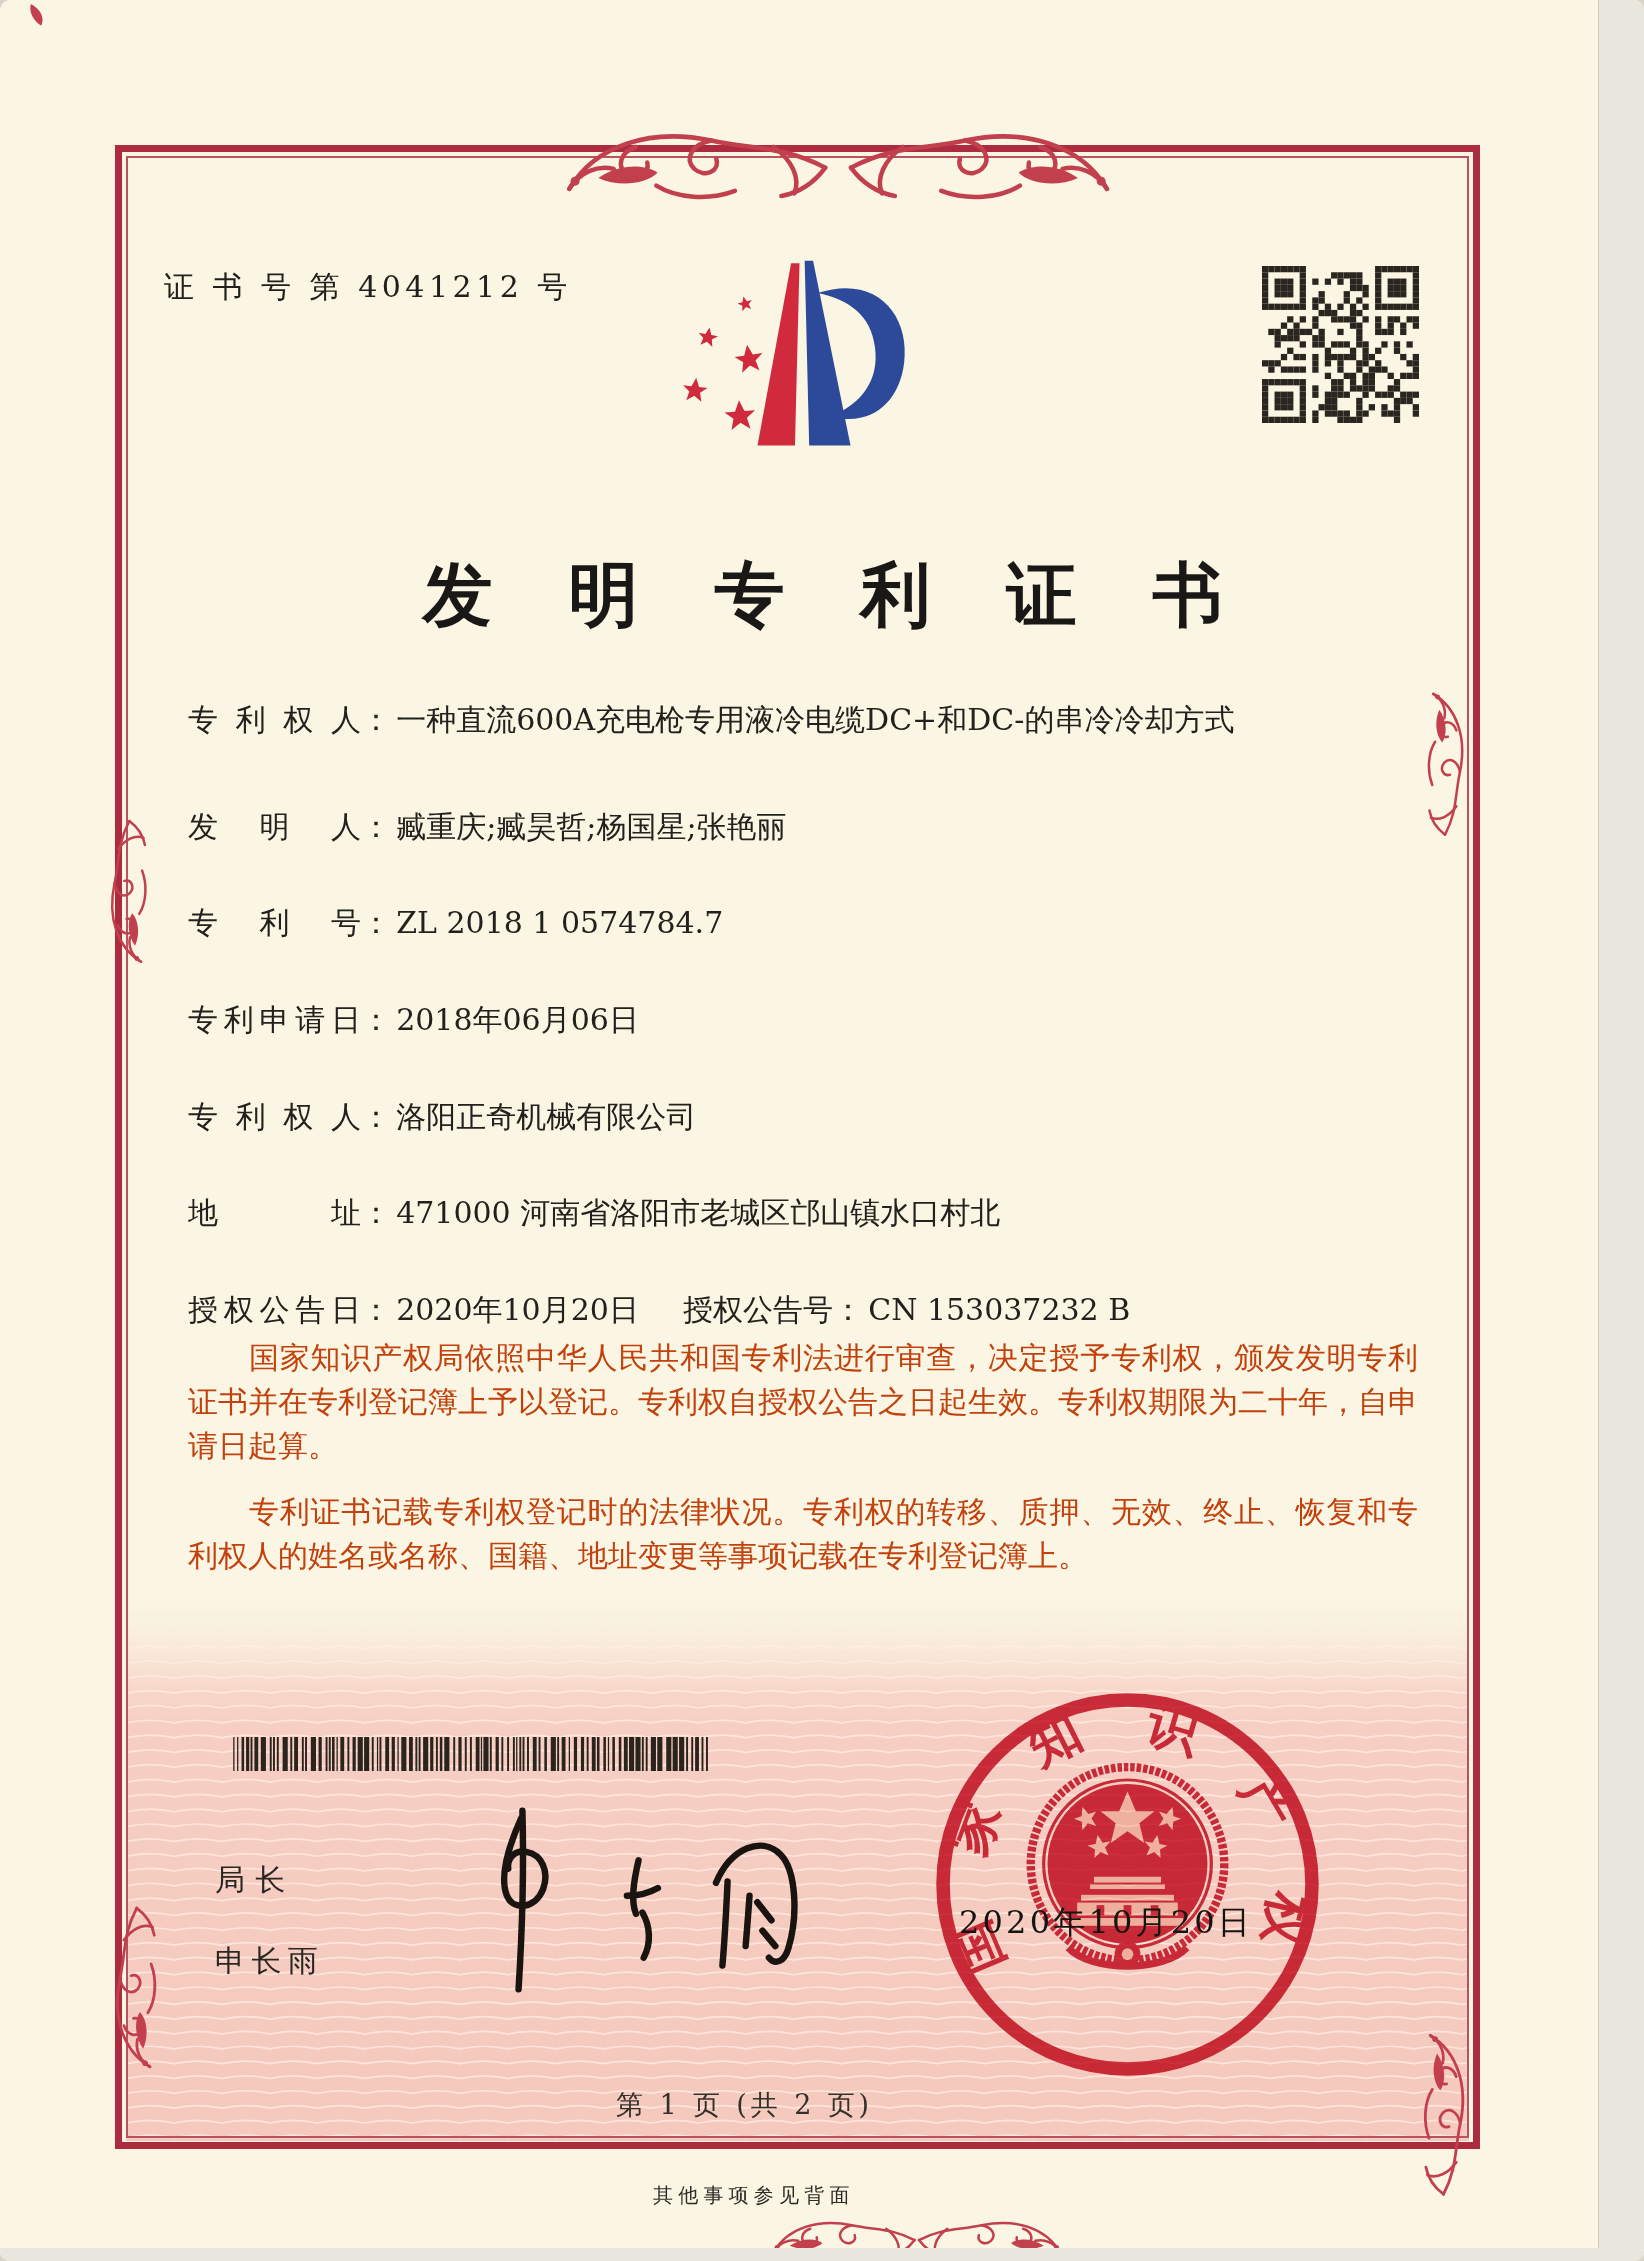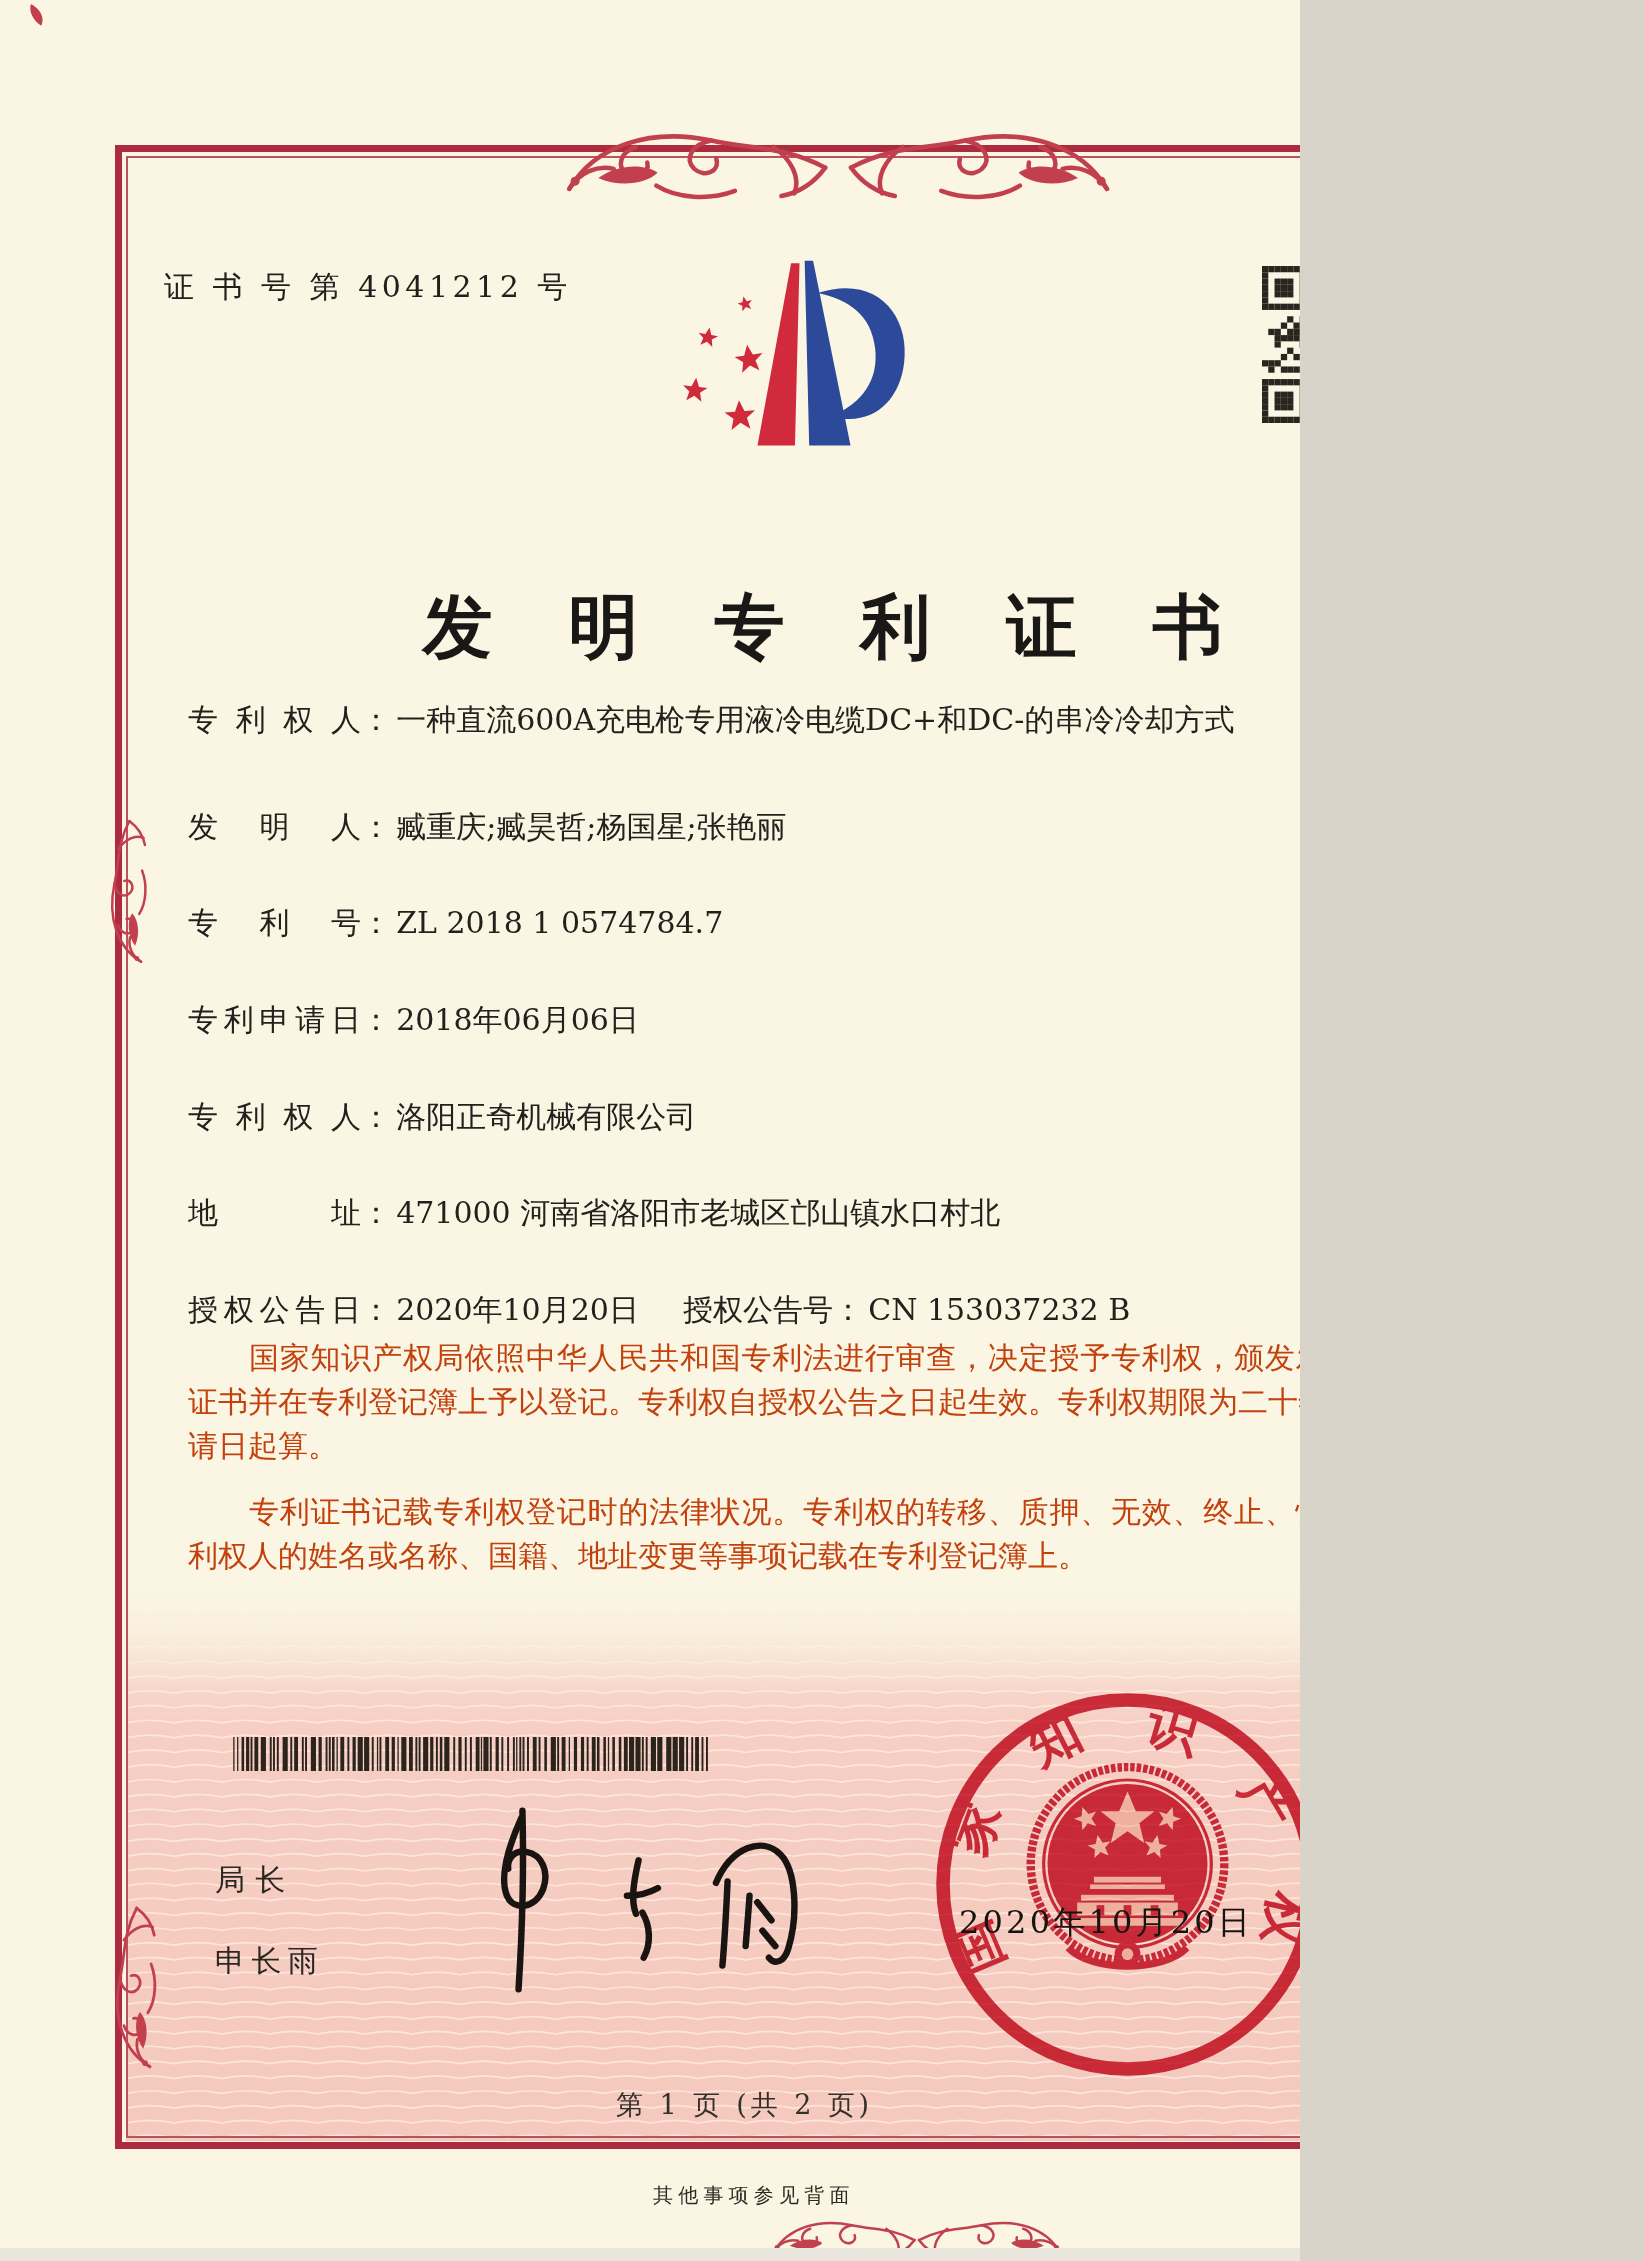--- a/index.html
+++ b/index.html
@@ -1,32 +1,32 @@
 <!DOCTYPE html>
 <html style="font-size:10.3px"><head>
 <meta charset="utf-8">
 <style>
   html,body{margin:0;padding:0;background:#d8d4c9;}
-  .page{position:relative;width:1300px;height:2261px;background:#faf6e3;overflow:hidden;
-        font-family:"DejaVu Serif","Liberation Serif",serif;color:#26231f;}
+  .page{position:relative;width:1644px;height:2261px;background:#faf6e3;overflow:hidden;
+        font-family:"DejaVu Serif","Liberation Serif",serif;color:#26231f;border-radius:10px;}
   
   .scan-right{position:absolute;left:1598px;top:0;width:46px;height:2261px;background:#e9e6de;border-left:0.6px solid #d2cdc0;}
   .scan-bottom{position:absolute;left:0;top:2248px;width:1644px;height:13px;background:#e9e6de;}
   
   .frame-outer{position:absolute;left:115px;top:145px;width:1351px;height:1990px;border:7px solid #ad2b3e;}
   .frame-inner{position:absolute;inset:3.9px;border:2.6px solid #b8545f;}
   
   .pinkband{position:absolute;left:126px;top:1583px;width:1343px;height:558px;
     background:linear-gradient(180deg, rgba(246,206,195,0) 0%, rgba(246,206,195,.65) 14%, #f6cec3 26%, #f5c9bd 100%);
     -webkit-mask-image:linear-gradient(180deg,transparent 0,#000 20%);
     mask-image:linear-gradient(180deg,transparent 0,#000 20%);}
   .pinkband svg{position:absolute;inset:0;}
   .cert-no{position:absolute;left:164px;top:267px;font-size:30px;letter-spacing:4.5px;color:#21201d;}
   .title{position:absolute;left:113px;top:549px;width:1419px;text-align:center;font-size:70px;font-weight:bold;
-         letter-spacing:76px;text-indent:76px;color:#191816;margin-top:32px;}
+         letter-spacing:76px;text-indent:76px;color:#191816;}
   .row{position:absolute;left:188px;width:1244px;font-size:30px;white-space:nowrap;color:#23211d;}
   .lbl{display:inline-block;width:173px;text-align:justify;text-align-last:justify;vertical-align:top;}
   .colon{display:inline-block;}
   .val{margin-left:5.2px;margin-top:32px;}
   .g2{position:absolute;left:495px;top:0;}
   .paras{position:absolute;left:188px;top:1336px;width:1230px;font-size:30px;line-height:44px;color:#c2410c;text-align:justify;}
   .paras p{margin:0;text-indent:61px;}
   .paras p + p{margin-top:22px;}
   .director-title{position:absolute;left:215px;top:1860px;font-size:30px;letter-spacing:10.3px;color:#2a2722;font-family:Liberation Mono, monospace;}
   .director-name{position:absolute;left:215px;top:1924px;font-size:30px;letter-spacing:6.4px;color:#2a2722;margin-top:17px;}

